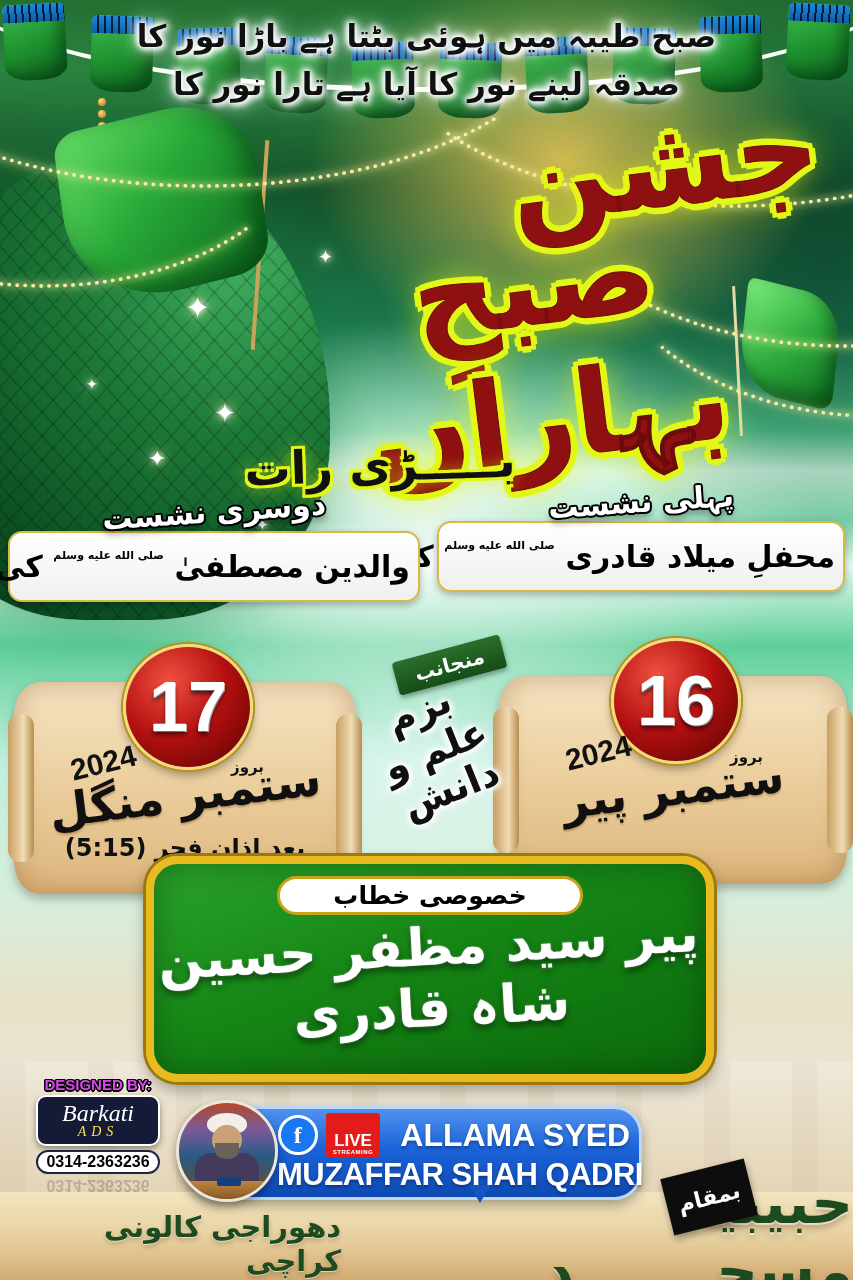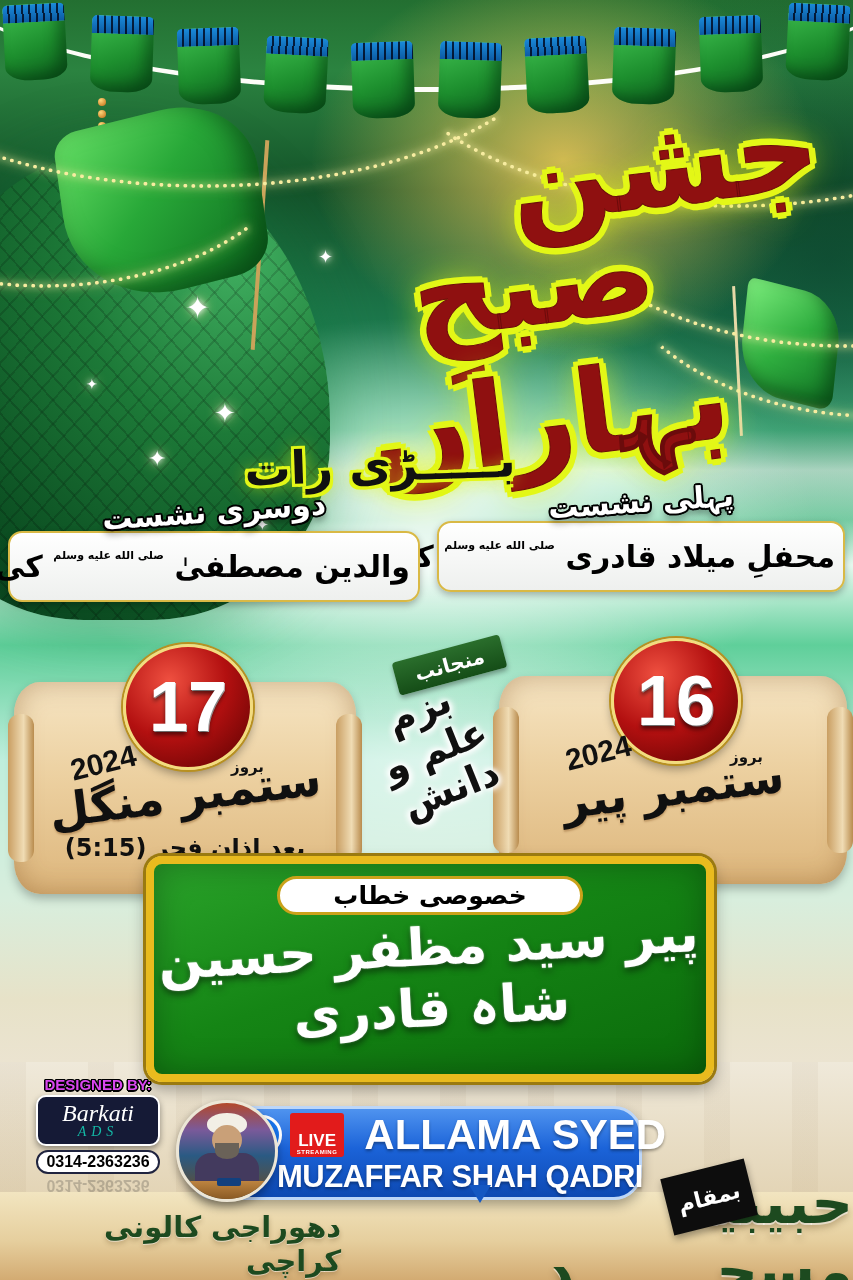--- a/index.html
+++ b/index.html
@@ -123,40 +123,40 @@
   
   .org{position:absolute;left:348px;top:648px;width:174px;height:238px;z-index:4;text-align:center;}
   .ribbon{display:inline-block;background:linear-gradient(180deg,#2a6e2c,#154d17);color:#fff;
     font-weight:bold;font-size:20px;padding:5px 20px;border-radius:4px;direction:rtl;
     transform:rotate(-15deg);box-shadow:0 3px 5px rgba(0,0,0,.35);margin-right:-30px;}
   .orgname{width:150px;margin:4px auto 0;direction:rtl;font-weight:bold;font-size:38px;
     color:#101010;line-height:1.12;transform:rotate(-22deg);
     text-shadow:0 0 5px #fff,0 0 10px #fff,2px 2px 6px #fff,-2px -2px 6px #fff;}
   
   .banner{position:absolute;left:146px;top:856px;width:568px;height:226px;z-index:4;
-    box-sizing:border-box;border-radius:16px;border:8px solid #e9bb1e;
+    box-sizing:border-box;border-radius:32px;border:8px solid #e9bb1e;
     background:linear-gradient(160deg,#2aa32a 0%,#158515 45%,#0b6b0b 100%);
     box-shadow:0 0 0 3px #9a7a10,0 7px 16px rgba(0,0,0,.35),inset 0 0 34px rgba(0,0,0,.3);
     text-align:center;}
   .pill{width:300px;margin:12px auto 2px;background:#fff;border:3px solid #caa21a;
     border-radius:999px;font-size:25px;font-weight:bold;color:#000;direction:rtl;padding:2px 0;}
   .hon2{display:block;color:#fff;font-weight:bold;font-size:25px;direction:rtl;
     text-shadow:0 2px 4px rgba(0,0,0,.45);}
   .speaker{display:block;color:#fff;font-weight:bold;font-size:52px;line-height:1.18;
     direction:rtl;transform:rotate(-3deg);margin-top:2px;
     text-shadow:0 4px 7px rgba(0,0,0,.5),0 0 2px rgba(255,255,255,.6);}
   
   .designer{position:absolute;left:36px;top:1076px;width:124px;z-index:5;text-align:center;}
   .d-label{color:#d946ef;font-weight:bold;font-size:15px;font-family:"Liberation Sans",sans-serif;
     text-shadow:1.5px 0 0 #000,-1.5px 0 0 #000,0 1.5px 0 #000,0 -1.5px 0 #000,
       1px 1px 0 #000,-1px 1px 0 #000,1px -1px 0 #000,-1px -1px 0 #000;}
   .d-box{background:#151a36;border:2px solid #fff;border-radius:10px;margin-top:2px;
     padding:3px 2px 4px;box-shadow:0 3px 6px rgba(0,0,0,.4);}
   .d-name{display:block;font-family:"Liberation Serif",serif;font-style:italic;color:#fff;font-size:24px;}
-  .d-sub{display:block;font-family:"Liberation Serif",serif;font-style:italic;color:#14b8a6;
+  .d-sub{display:block;font-family:"Liberation Serif",serif;font-style:italic;color:#fde047;
     font-size:14px;letter-spacing:5px;margin-top:-3px;}
   .d-phone{background:#fff;border:2px solid #20243f;border-radius:999px;color:#000;
     font-weight:bold;font-size:16px;margin-top:4px;padding:1px 0;font-family:"Liberation Sans",sans-serif;}
   .d-reflect{transform:scaleY(-1);opacity:.22;color:#222;font-weight:bold;font-size:16px;
     margin-top:2px;font-family:"Liberation Sans",sans-serif;}
   
   .photo{position:absolute;left:176px;top:1100px;width:96px;height:96px;border-radius:50%;
     overflow:hidden;border:3px solid #ece6d6;box-shadow:0 4px 9px rgba(0,0,0,.35);z-index:6;
     background:linear-gradient(180deg,#b3492a 0%,#7a5a9a 28%,#2a5a83 55%,#6b4a23 100%);}
   .ph-turban{position:absolute;left:28px;top:10px;width:40px;height:22px;
@@ -176,21 +176,21 @@
   .lb-row{display:flex;align-items:center;justify-content:center;gap:8px;}
   .fb{width:34px;height:34px;border-radius:50%;background:#1877f2;border:3px solid #fff;
     color:#fff;display:flex;align-items:center;justify-content:center;font-weight:bold;
     font-size:24px;font-family:"Liberation Serif",serif;flex:0 0 auto;}
   .live{background:#e21b1b;color:#fff;font-weight:bold;font-size:17px;line-height:1;
     padding:19px 7px 2px;border-radius:3px;text-align:center;
     font-family:"Liberation Sans",sans-serif;flex:0 0 auto;}
   .live small{display:block;font-size:6px;letter-spacing:.5px;}
   .lbn{font-family:"Liberation Sans",sans-serif;font-weight:bold;white-space:nowrap;
     text-shadow:0 2px 3px rgba(0,0,0,.35);}
-  .lbn1{font-size:42px;margin-left:12px;} .lbn2{font-size:31px;text-align:center;letter-spacing:-.5px;}
+  .lbn1{font-size:32px;margin-left:12px;} .lbn2{font-size:31px;text-align:center;letter-spacing:-.5px;}
   
   .vbadge{position:absolute;left:666px;top:1168px;width:86px;height:58px;background:#0d0d0d;
     z-index:6;transform:rotate(-14deg);display:flex;align-items:center;justify-content:center;
     color:#fff;font-size:22px;font-weight:bold;direction:rtl;box-shadow:0 4px 7px rgba(0,0,0,.35);}
   .venue{position:absolute;left:0;right:0;top:1194px;height:86px;z-index:5;display:flex;
     align-items:center;justify-content:center;gap:14px;direction:rtl;color:#1d4a1f;}
   .v-name{font-size:58px;font-weight:bold;
     text-shadow:0 2px 0 rgba(255,255,255,.55),0 5px 7px rgba(90,60,20,.35);}
   .v-addr{font-size:29px;font-weight:bold;margin-top:14px;
     text-shadow:0 1px 0 rgba(255,255,255,.5),0 3px 5px rgba(90,60,20,.3);}
@@ -252,20 +252,24 @@
         <i></i>
       </div>
     <div class="bunt" style="margin-top:16px;transform:rotate(-2deg)">
         <i></i>
       </div>
     <div class="bunt" style="margin-top:4px;transform:rotate(3deg)">
         <i></i>
       </div>
   </div>
 
+  <div class="couplet">
+    <div>صبح طیبہ میں ہوئی بٹتا ہے باڑا نور کا</div>
+    <div>صدقہ لینے نور کا آیا ہے تارا نور کا</div>
+  </div>
 
   <div class="title">
     <span class="w1">جشن</span>
     <span class="w2">صبحِ بہاراں</span>
   </div>
   <div class="subtitle">بـــــڑی رات</div>
 
   <div class="session s1">
     <div class="sess-label">پہلی نشست</div>
     <div class="sess-box">

